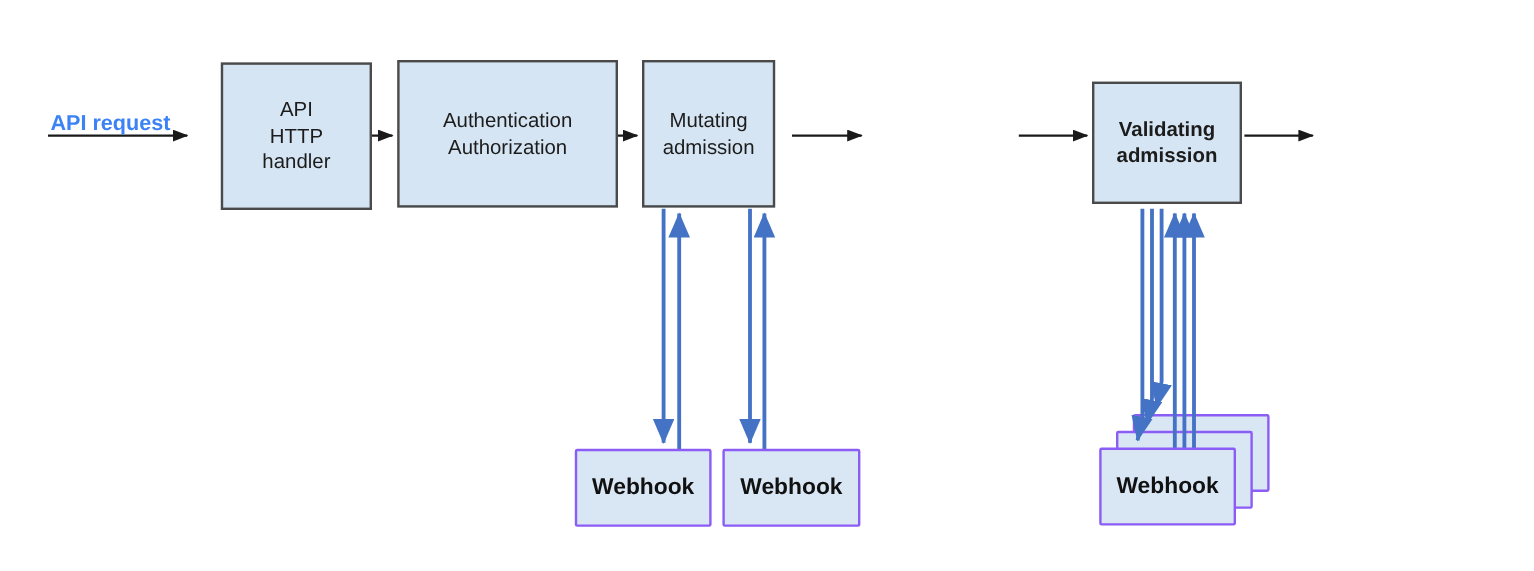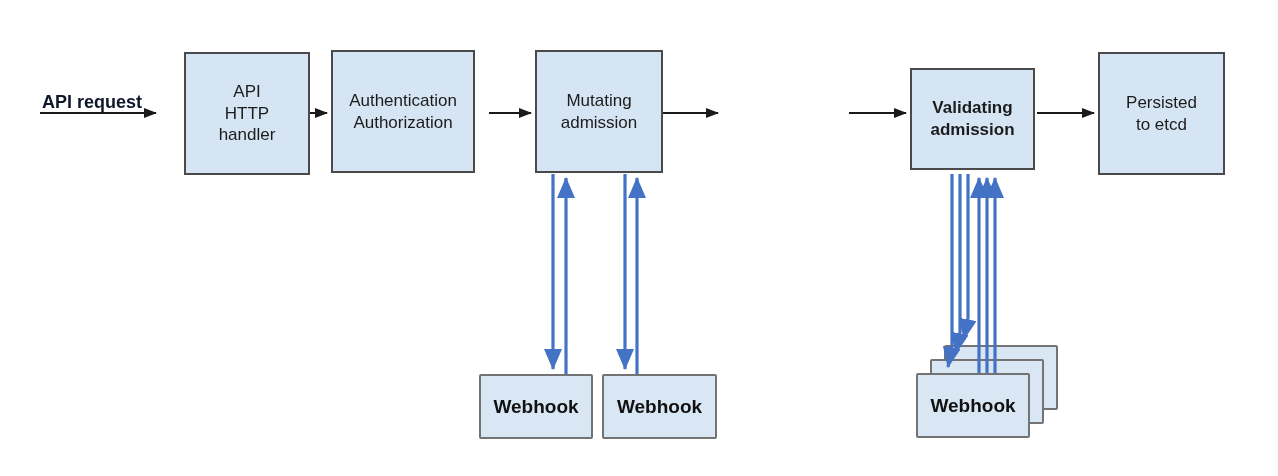--- a/index.html
+++ b/index.html
@@ -9,37 +9,37 @@
   }
   svg.arrows{position:absolute;left:0;top:0;width:1278px;height:476px;z-index:3;pointer-events:none;}
   .node{
     position:absolute;display:flex;align-items:center;justify-content:center;
     background:#d6e5f3;border:2px solid #4a4a4a;box-sizing:border-box;
     color:#1c1c1c;font-size:17px;line-height:1.28;text-align:center;z-index:4;
   }
   .node span{white-space:pre-line;}
   .webhook{
     position:absolute;display:flex;align-items:center;justify-content:center;
-    background:#d9e7f5;border:2px solid #737373;border-radius:2px;box-sizing:border-box;
+    background:#d9e7f5;border:2px solid #8b5cf6;border-radius:2px;box-sizing:border-box;
     color:#111;font-size:19px;font-weight:600;text-align:right;overflow:hidden;
   }
   #n1{left:160px;top:52px;width:126px;height:123px;margin-left:24px;}
-  #n2{left:331px;top:50px;width:144px;height:123px;}
-  #n3{left:535px;top:50px;width:128px;height:123px;}
+  #n2{left:331px;top:50px;width:184px;height:123px;}
+  #n3{left:535px;top:50px;width:111px;height:123px;}
   #n4{left:722px;top:51px;width:125px;height:122px;}
   #n5{left:910px;top:68px;width:125px;height:102px;font-weight:bold;}
   #n6{left:1098px;top:52px;width:127px;height:123px;}
   #w1{left:479px;top:374px;width:114px;height:65px;z-index:4;}
   #w2{left:602px;top:374px;width:115px;height:65px;z-index:4;}
   #ws-back{left:944px;top:345px;width:114px;height:65px;z-index:1;}
   #ws-mid{left:930px;top:359px;width:114px;height:65px;z-index:2;}
   #ws-front{left:916px;top:373px;width:114px;height:65px;z-index:4;}
   .api-label{
     position:absolute;left:42px;top:92px;font-size:18px;font-weight:600;
-    color:#0f172a;z-index:4;white-space:nowrap;
+    color:#3b82f6;z-index:4;white-space:nowrap;
   }
 </style>
 </head>
 <body>
 
 <div class="canvas">
 
   <svg class="arrows">
     <defs>
       <marker id="mk-black" markerUnits="userSpaceOnUse" markerWidth="15" markerHeight="12" refX="12" refY="5" orient="auto">
@@ -82,24 +82,20 @@
 Authorization</span>
   </div>
   <div class="node" id="n3">
     <span>Mutating
 admission</span>
   </div>
   <div class="node" id="n5">
     <span>Validating
 admission</span>
   </div>
-  <div class="node" id="n6">
-    <span>Persisted
-to etcd</span>
-  </div>
 
   <div class="webhook" id="w1">
     <span>Webhook</span>
   </div>
   <div class="webhook" id="w2">
     <span>Webhook</span>
   </div>
 
   <div class="webhook" id="ws-back">
     <span>Webhook</span>

